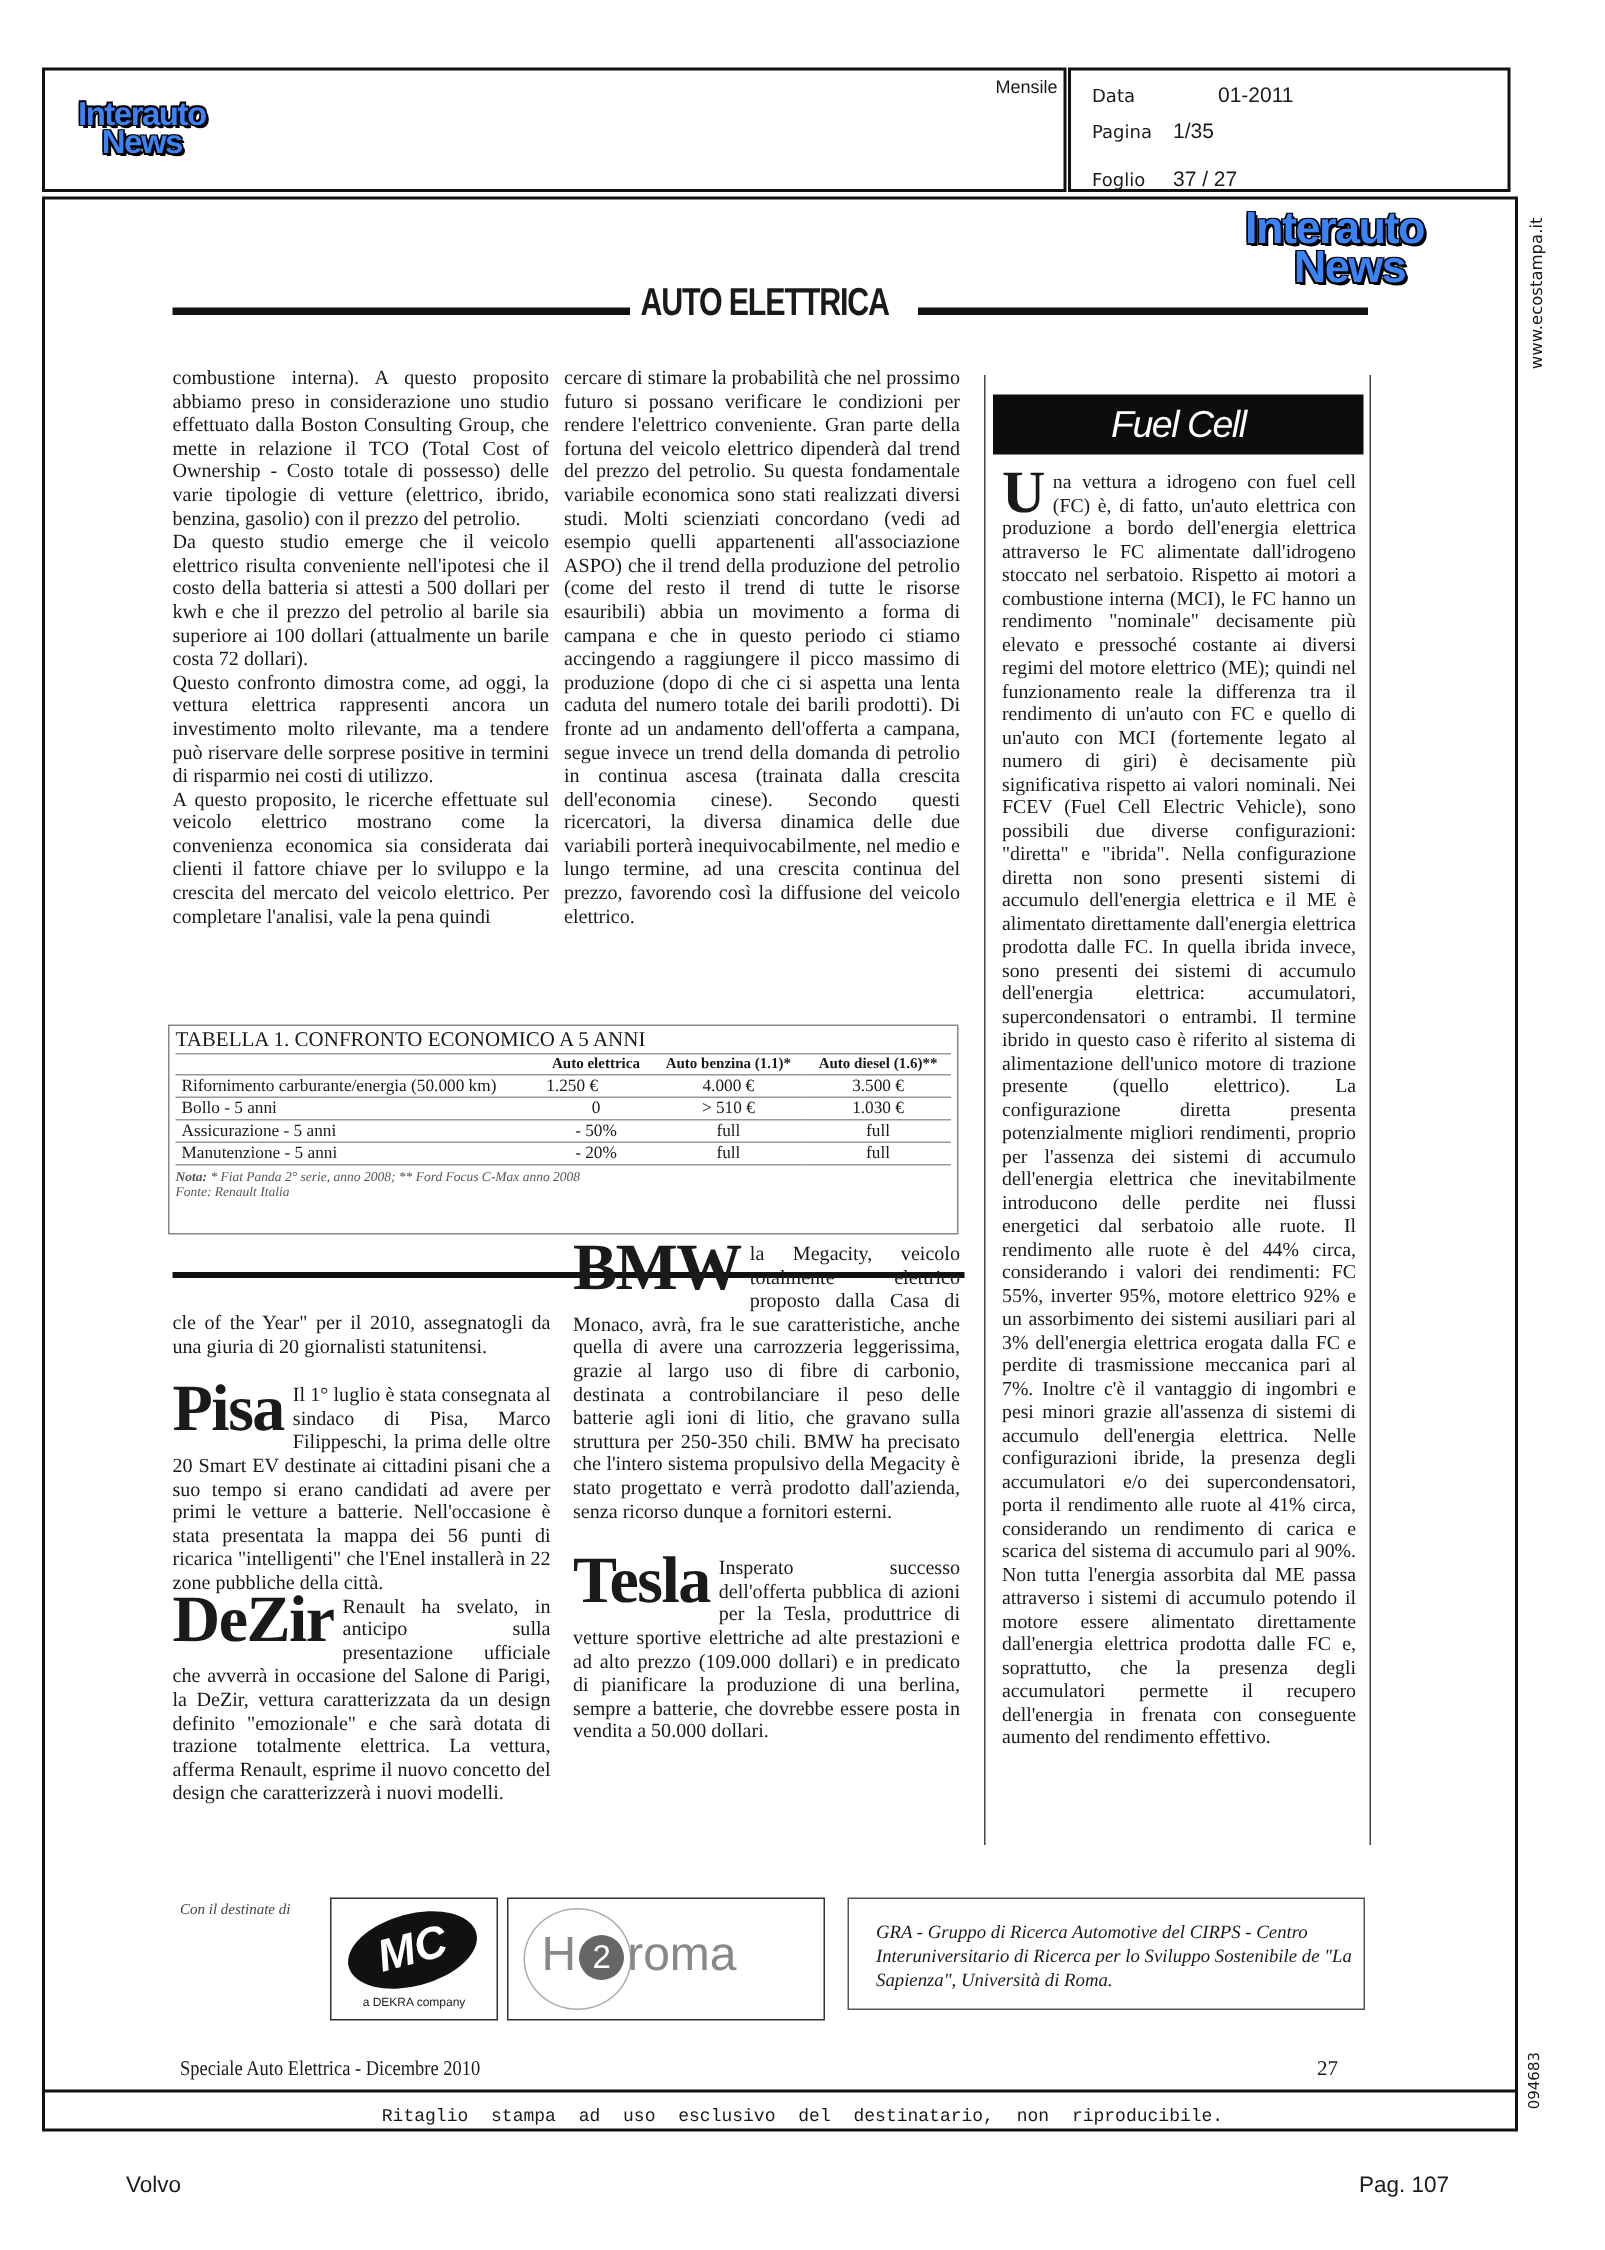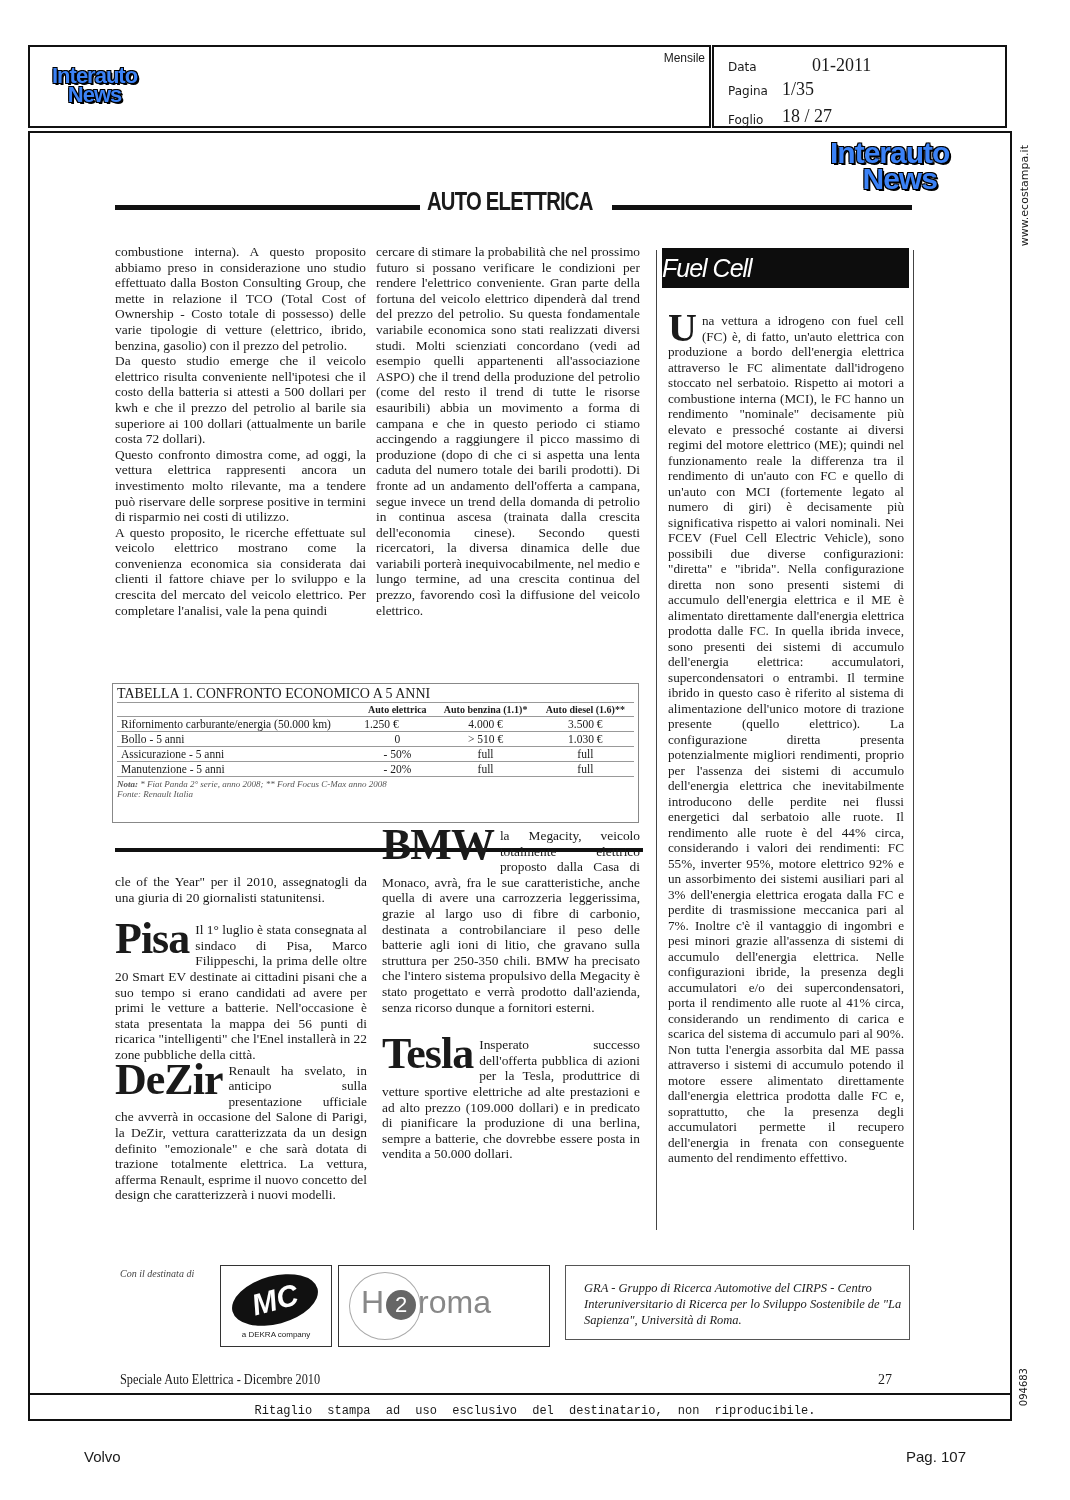--- a/index.html
+++ b/index.html
@@ -3,21 +3,21 @@
 <meta charset="utf-8">
 <style>
   html, body { margin:0; padding:0; background:#fff; }
   body { width:1070px; height:1500px; position:relative; overflow:hidden; font-family:"Liberation Serif", serif; color:#1a1a1a; }
   .abs { position:absolute; }
   .box { border:2px solid #111; box-sizing:border-box; }
   .logo { font-family:"Liberation Sans", sans-serif; font-weight:bold; color:#3b82f6; line-height:0.85; text-align:center;
           text-shadow: -1px -1px 0 #000, 1px -1px 0 #000, -1px 1px 0 #000, 1px 1px 0 #000, 2px 2px 0 #000; letter-spacing:-1px; }
   .sans { font-family:"Liberation Sans", sans-serif; }
   .hdr-label { font-size:12px; font-family:"DejaVu Sans", sans-serif; }
-  .hdr-val { font-size:18px; font-family:Liberation Serif, serif; }
+  .hdr-val { font-size:14px; font-family:Liberation Sans, sans-serif; }
   .col { font-size:13.4px; line-height:15.6px; text-align:justify; hyphens:manual; }
   .col p { margin:0; }
   .rule { background:#111; height:5px; }
   table.t1 { border-collapse:collapse; width:100%; font-size:11.5px; }
   table.t1 td { padding:1px 4px; border-bottom:1px solid #999; }
   .cap { font-weight:bold; font-size:44px; line-height:34px; float:left; margin-right:6px; letter-spacing:-1px; }
   .vtext { writing-mode:vertical-rl; transform:rotate(180deg); font-family:"DejaVu Sans", sans-serif; font-size:11px; }
 </style>
 </head>
 <body>
@@ -34,21 +34,21 @@
     <div style="display:flex;align-items:baseline;height:24px;">
       <span class="hdr-label" style="width:84px">Data</span>
       <span class="hdr-val">01-2011</span>
     </div>
     <div style="display:flex;align-items:baseline;height:24px;">
       <span class="hdr-label" style="width:54px">Pagina</span>
       <span class="hdr-val">1/35</span>
     </div>
     <div style="display:flex;align-items:flex-end;height:24px;">
       <span class="hdr-label" style="width:54px">Foglio</span>
-      <span class="hdr-val">18 / 27</span>
+      <span class="hdr-val">37 / 27</span>
     </div>
   </div>
 </div>
 
 <div class="abs box" style="left:28px;top:131px;width:984px;height:1290px;"></div>
 <div class="abs" style="left:28px;top:1393px;width:984px;height:2px;background:#111;"></div>
 
 <div class="abs vtext" style="left:1018px;top:145px;">www.ecostampa.it</div>
 <div class="abs vtext" style="left:1018px;top:1368px;font-size:10px;">094683</div>
 
@@ -110,21 +110,21 @@
     </table>
   <div style="font-size:9px;font-style:italic;color:#555;margin-top:2px;">
     <b>Nota:</b> <span>* Fiat Panda 2° serie, anno 2008; ** Ford Focus C-Max anno 2008</span>
   </div>
   <div style="font-size:9px;font-style:italic;color:#555;">Fonte: Renault Italia</div>
 </div>
 
 <div class="abs rule" style="left:115px;top:848px;width:528px;height:4px;"></div>
 
 <div class="abs" style="left:656px;top:250px;width:258px;height:980px;border-left:1px solid #444;border-right:1px solid #444;box-sizing:border-box;"></div>
-<div class="abs" style="left:662px;top:248px;width:247px;height:40px;background:#0d0d0d;color:#fff;">
+<div class="abs" style="left:662px;top:263px;width:247px;height:40px;background:#0d0d0d;color:#fff;text-align:center;">
   <span class="sans" style="font-size:25px;font-style:italic;line-height:40px;letter-spacing:-1px;">Fuel Cell</span>
 </div>
 <div class="abs col" style="left:668px;top:313px;width:236px;font-size:13.2px;line-height:15.5px;">
   <span style="float:left;font-size:40px;line-height:30px;font-weight:bold;margin-right:5px;">U</span><span>na vettura a idrogeno con fuel cell (FC) è, di fatto, un'auto elettrica con produzione a bordo dell'energia elettrica attraverso le FC alimentate dall'idrogeno stoccato nel serbatoio. Rispetto ai motori a combustione interna (MCI), le FC hanno un rendimento "nominale" decisamente più elevato e pressoché costante ai diversi regimi del motore elettrico (ME); quindi nel funzionamento reale la differenza tra il rendimento di un'auto con FC e quello di un'auto con MCI (fortemente legato al numero di giri) è decisamente più significativa rispetto ai valori nominali. Nei FCEV (Fuel Cell Electric Vehicle), sono possibili due diverse configurazioni: "diretta" e "ibrida". Nella configurazione diretta non sono presenti sistemi di accumulo dell'energia elettrica e il ME è alimentato direttamente dall'energia elettrica prodotta dalle FC. In quella ibrida invece, sono presenti dei sistemi di accumulo dell'energia elettrica: accumulatori, supercondensatori o entrambi. Il termine ibrido in questo caso è riferito al sistema di alimentazione dell'unico motore di trazione presente (quello elettrico). La configurazione diretta presenta potenzialmente migliori rendimenti, proprio per l'assenza dei sistemi di accumulo dell'energia elettrica che inevitabilmente introducono delle perdite nei flussi energetici dal serbatoio alle ruote. Il rendimento alle ruote è del 44% circa, considerando i valori dei rendimenti: FC 55%, inverter 95%, motore elettrico 92% e un assorbimento dei sistemi ausiliari pari al 3% dell'energia elettrica erogata dalla FC e perdite di trasmissione meccanica pari al 7%. Inoltre c'è il vantaggio di ingombri e pesi minori grazie all'assenza di sistemi di accumulo dell'energia elettrica. Nelle configurazioni ibride, la presenza degli accumulatori e/o dei supercondensatori, porta il rendimento alle ruote al 41% circa, considerando un rendimento di carica e scarica del sistema di accumulo pari al 90%. Non tutta l'energia assorbita dal ME passa attraverso i sistemi di accumulo potendo il motore essere alimentato direttamente dall'energia elettrica prodotta dalle FC e, soprattutto, che la presenza degli accumulatori permette il recupero dell'energia in frenata con conseguente aumento del rendimento effettivo.</span>
 </div>
 
 <div class="abs col" style="left:115px;top:874px;width:252px;">
   <p style="margin-bottom:17px;">cle of the Year" per il 2010, assegnatogli da una giuria di 20 giornalisti statunitensi.</p>
   <div style="">
     <span class="cap">Pisa</span><span>Il 1° luglio è stata consegnata al sindaco di Pisa, Marco Filippeschi, la prima delle oltre 20 Smart EV destinate ai cittadini pisani che a suo tempo si erano candidati ad avere per primi le vetture a batterie. Nell'occasione è stata presentata la mappa dei 56 punti di ricarica "intelligenti" che l'Enel installerà in 22 zone pubbliche della città.</span>
@@ -136,21 +136,21 @@
 
 <div class="abs col" style="left:382px;top:828px;width:258px;">
   <div style="margin-bottom:22px;">
     <span class="cap">BMW</span><span>la Megacity, veicolo totalmente elettrico proposto dalla Casa di Monaco, avrà, fra le sue caratteristiche, anche quella di avere una carrozzeria leggerissima, grazie al largo uso di fibre di carbonio, destinata a controbilanciare il peso delle batterie agli ioni di litio, che gravano sulla struttura per 250-350 chili. BMW ha precisato che l'intero sistema propulsivo della Megacity è stato progettato e verrà prodotto dall'azienda, senza ricorso dunque a fornitori esterni.</span>
   </div>
   <div>
     <span class="cap">Tesla</span><span>Insperato successo dell'offerta pubblica di azioni per la Tesla, produttrice di vetture sportive elettriche ad alte prestazioni e ad alto prezzo (109.000 dollari) e in predicato di pianificare la produzione di una berlina, sempre a batterie, che dovrebbe essere posta in vendita a 50.000 dollari.</span>
   </div>
 </div>
 
-<div class="abs" style="left:120px;top:1268px;font-size:10px;font-style:italic;color:#444;">Con il destinata di</div>
+<div class="abs" style="left:120px;top:1268px;font-size:10px;font-style:italic;color:#444;">Con il destinate di</div>
 <div class="abs" style="left:220px;top:1265px;width:112px;height:82px;border:1px solid #333;box-sizing:border-box;">
   <div class="abs" style="left:10px;top:10px;width:88px;height:48px;border-radius:50%;background:#111;color:#fff;text-align:center;transform:rotate(-15deg);">
     <span class="sans" style="font-size:30px;font-weight:bold;font-style:italic;line-height:48px;">MC</span>
   </div>
   <div class="abs sans" style="left:0;right:0;top:64px;text-align:center;font-size:8px;">a DEKRA company</div>
 </div>
 <div class="abs" style="left:338px;top:1265px;width:212px;height:82px;border:1px solid #333;box-sizing:border-box;">
   <div class="abs" style="left:10px;top:6px;width:70px;height:66px;border-radius:50%;border:1px solid #aaa;"></div>
   <div class="abs sans" style="left:22px;top:18px;font-size:32px;color:#888;">
     <span>H</span><span style="display:inline-block;width:30px;height:30px;border-radius:50%;background:#666;color:#fff;font-size:22px;text-align:center;line-height:30px;vertical-align:middle;margin:0 2px;">2</span><span>roma</span>

